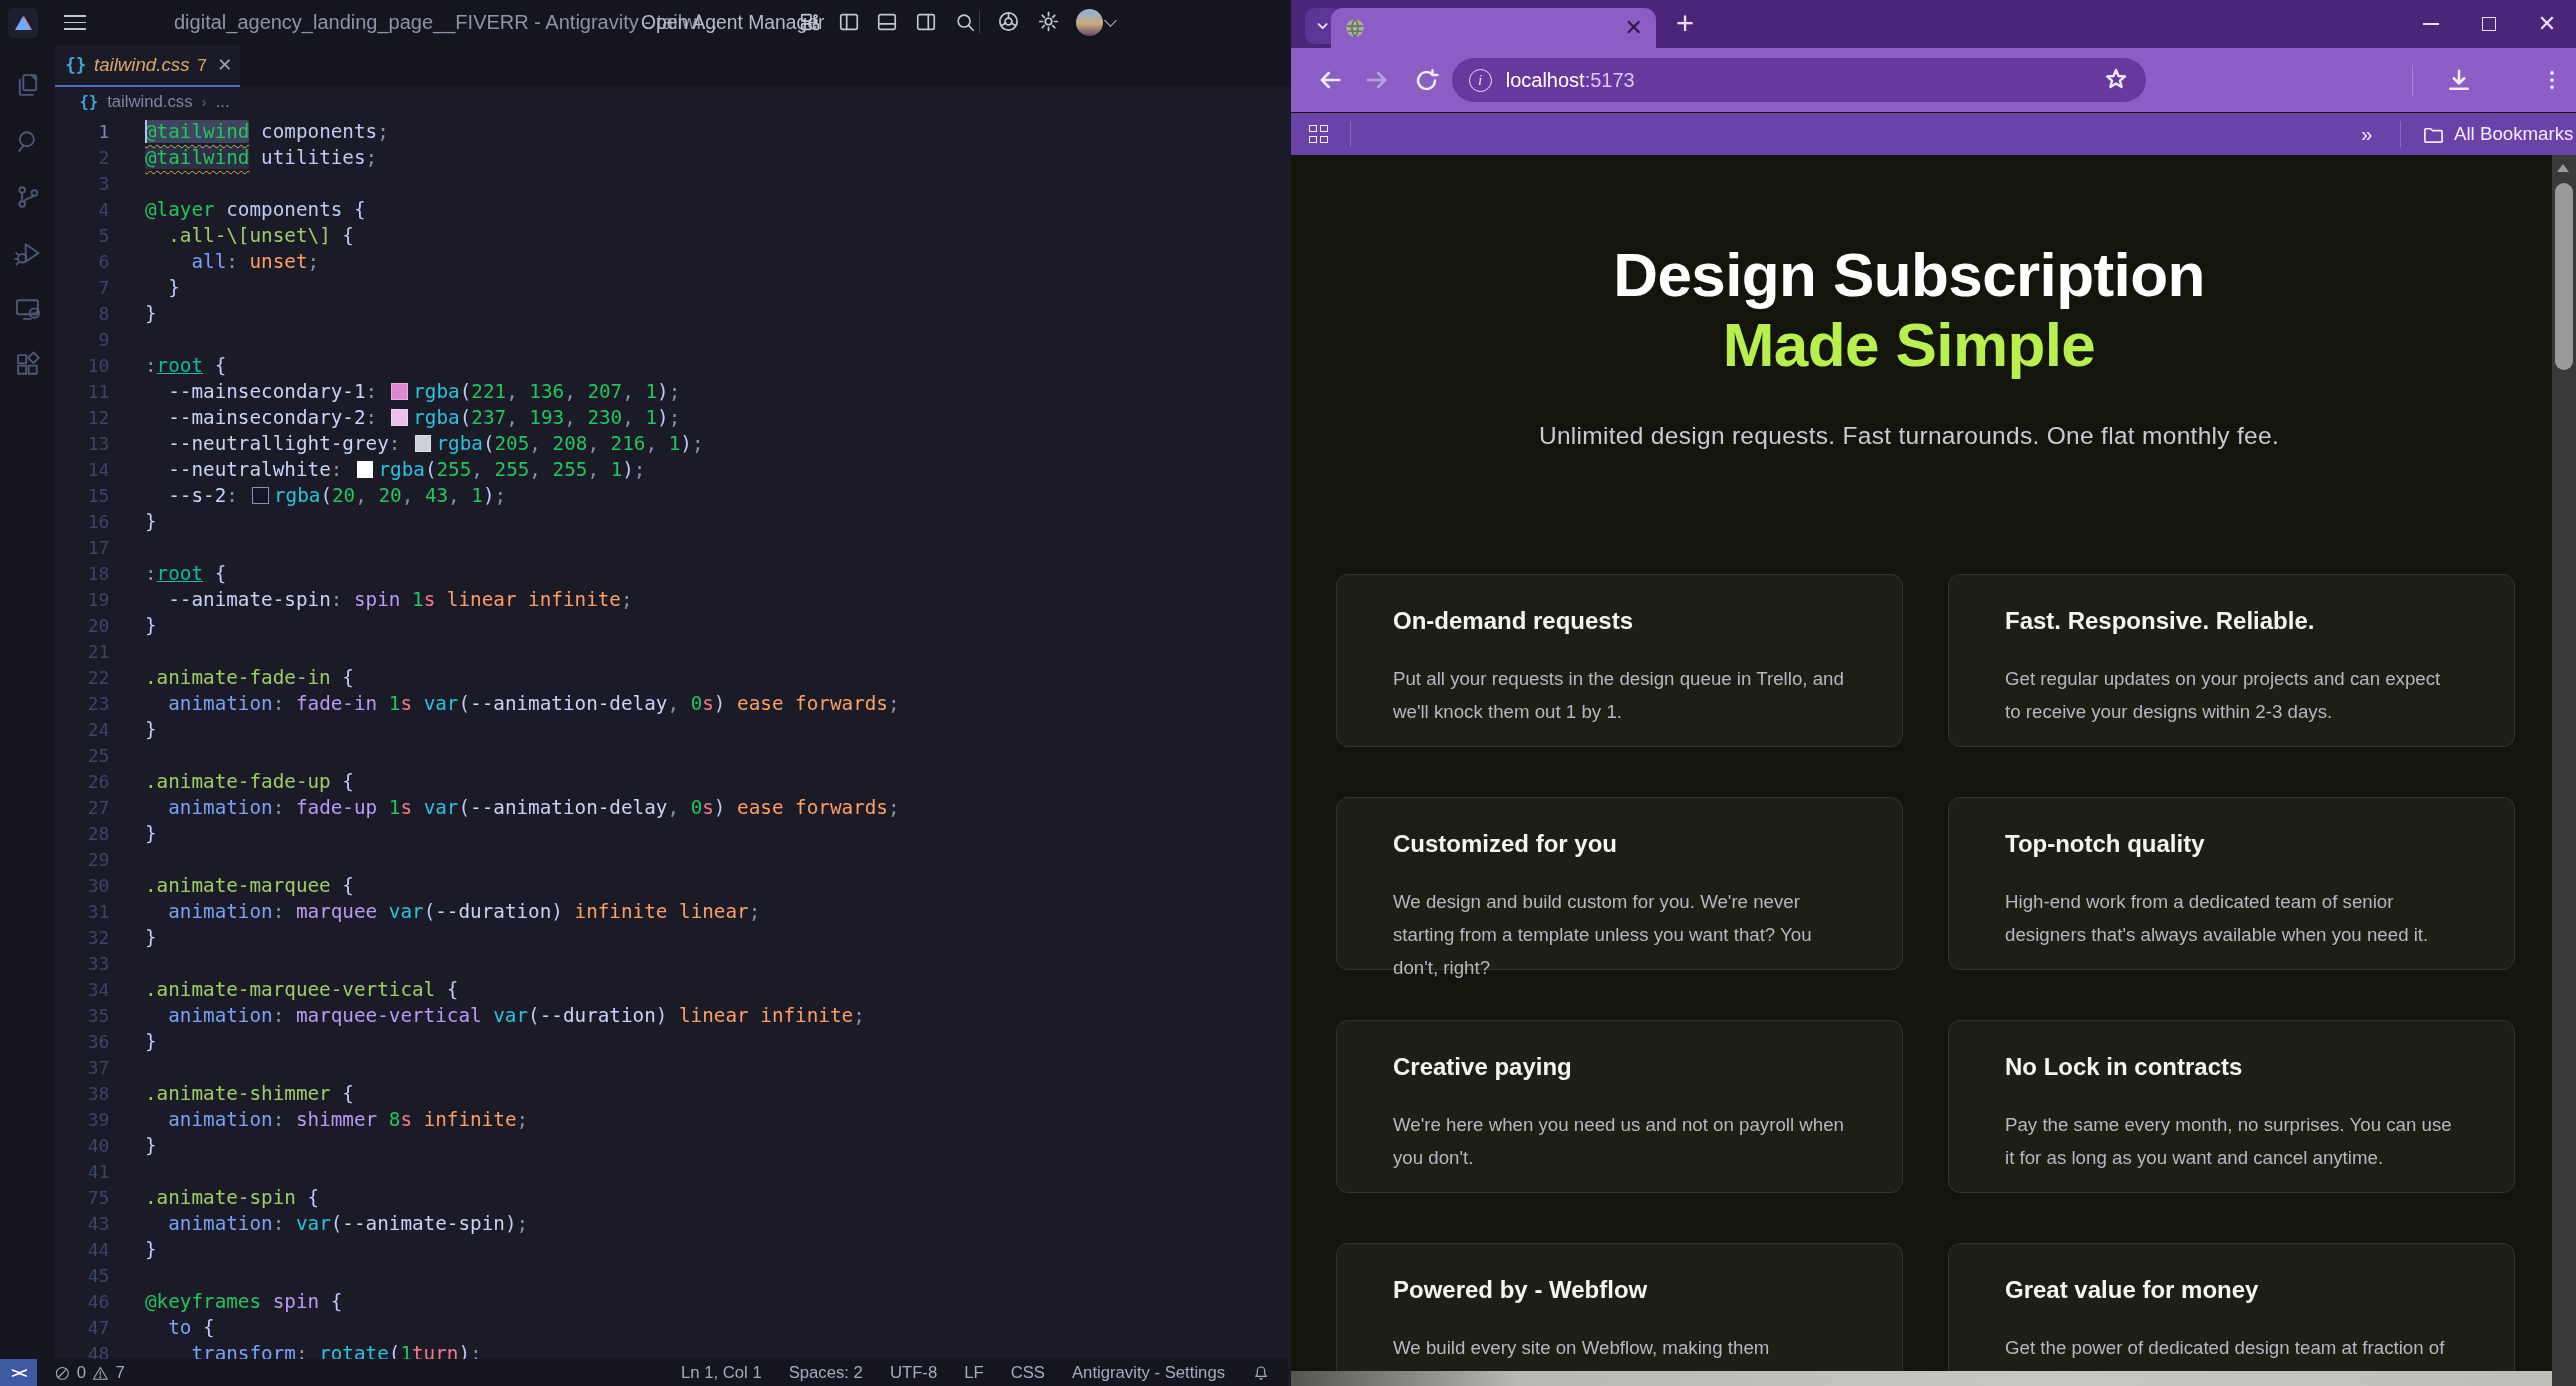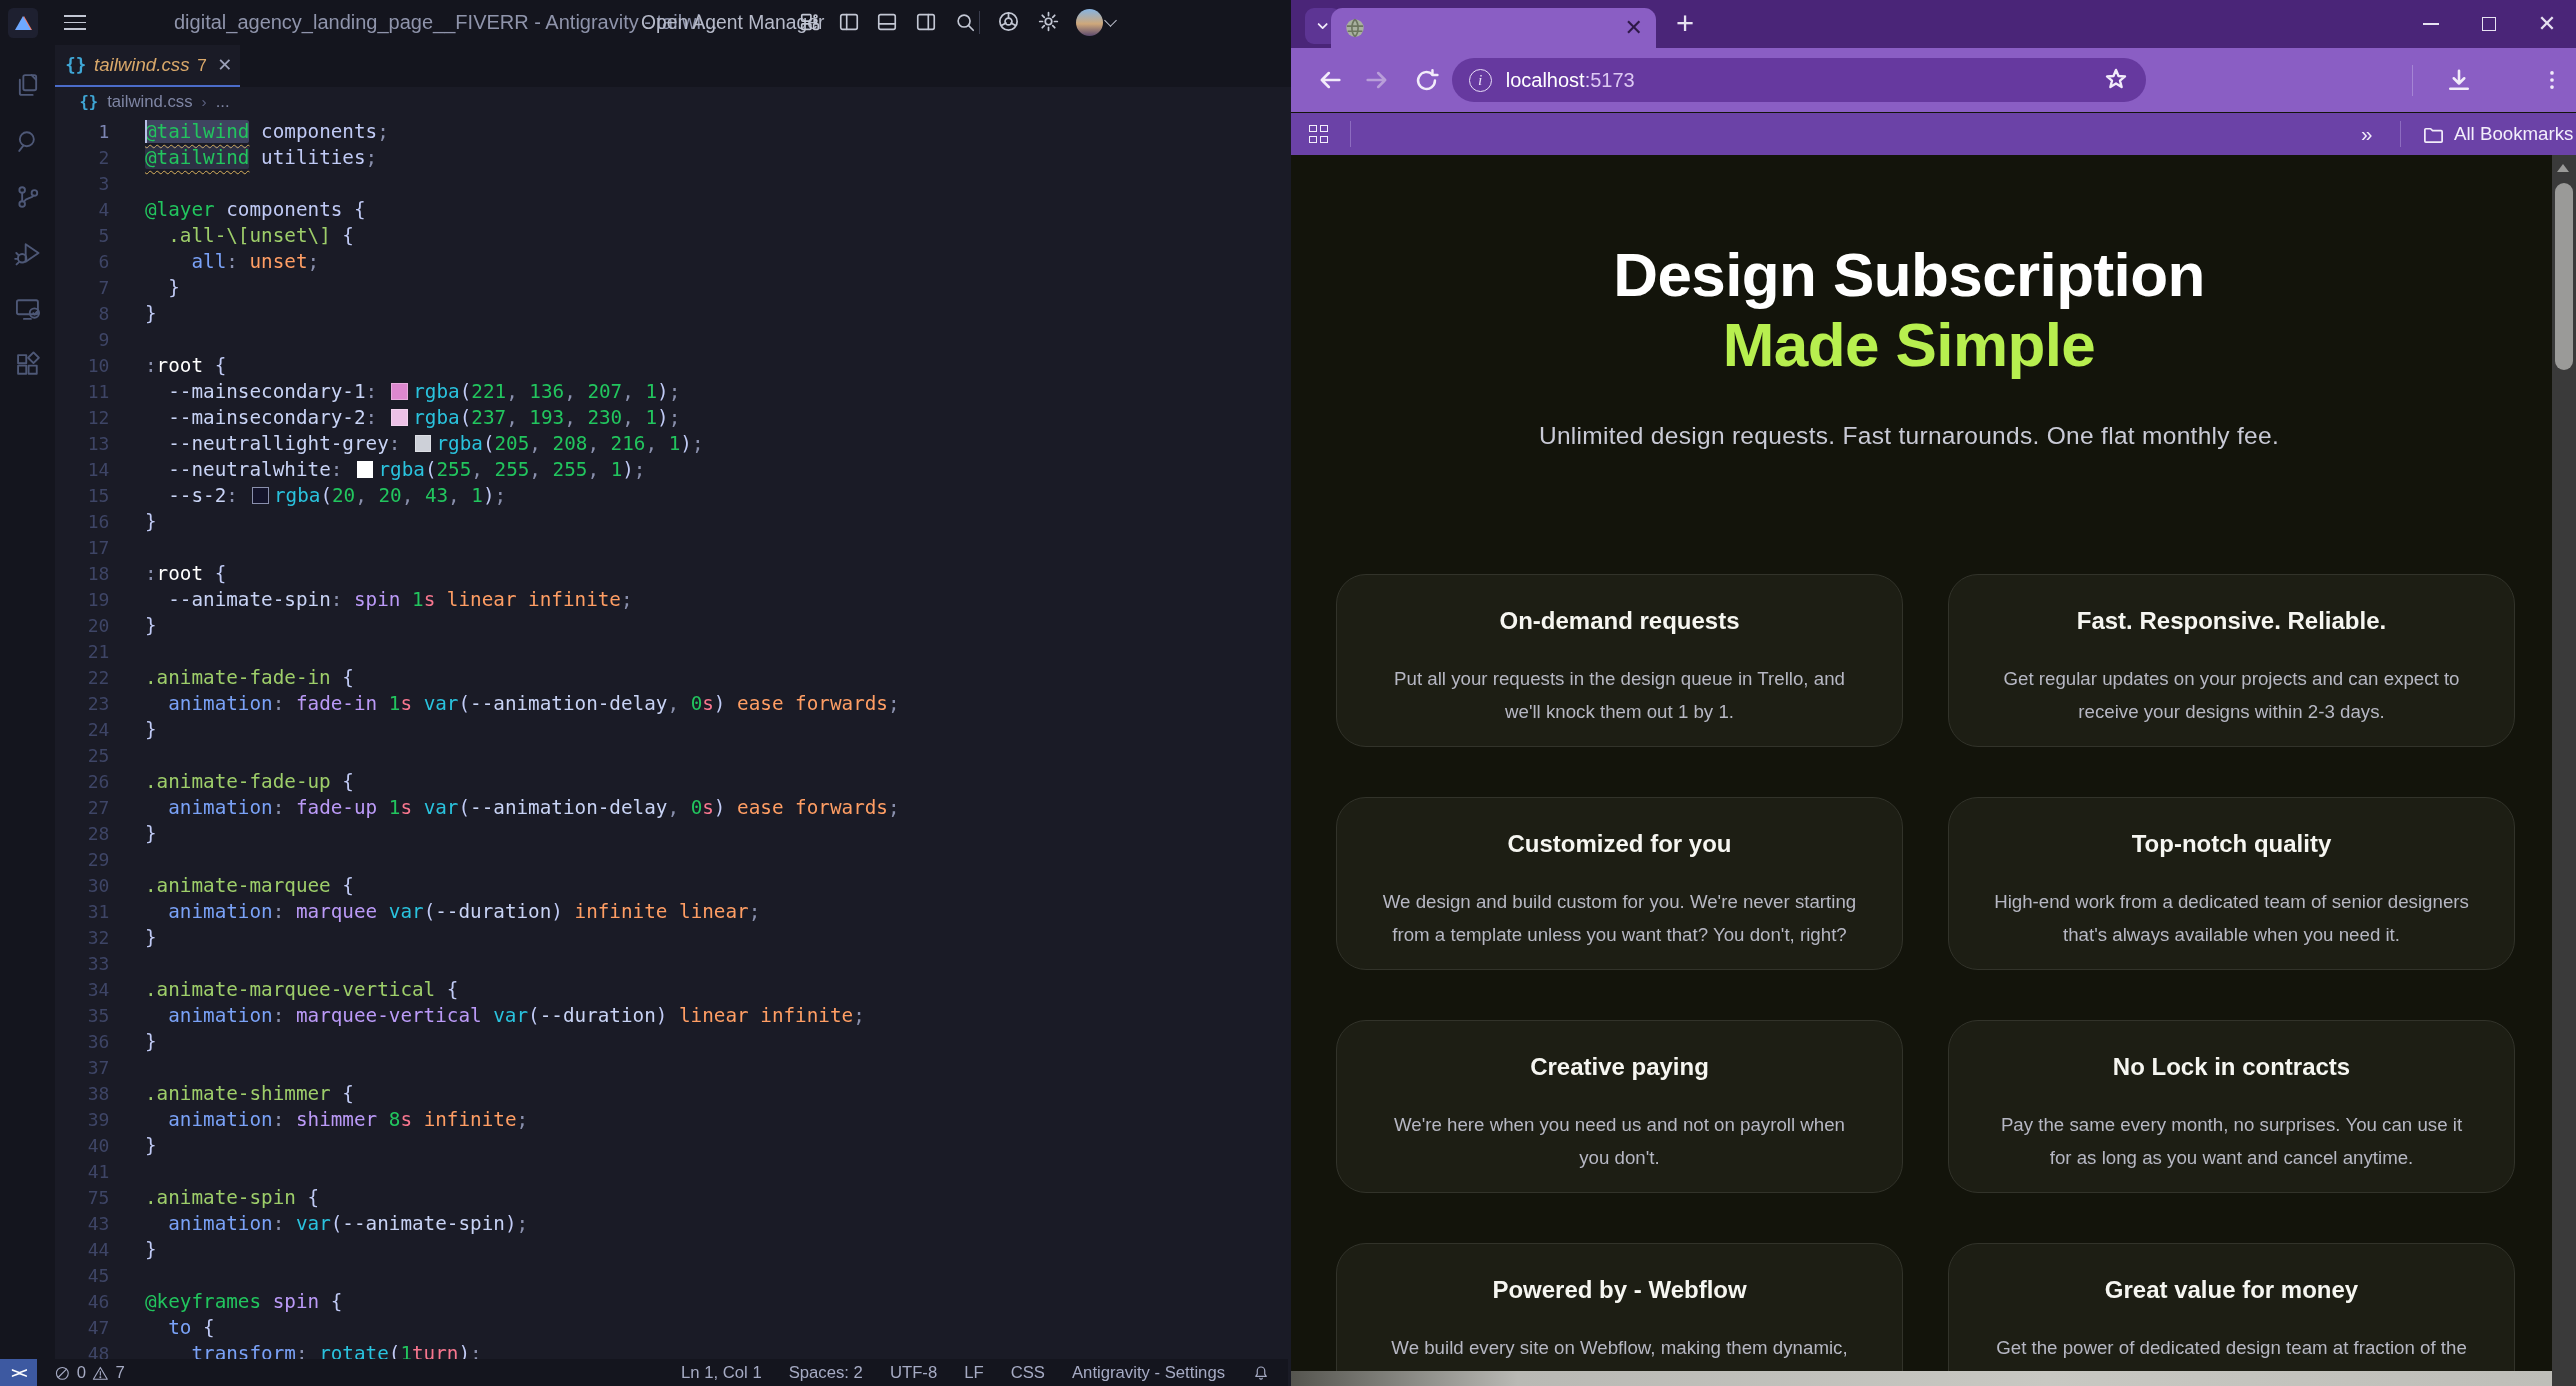--- a/index.html
+++ b/index.html
@@ -52,21 +52,21 @@
   .line-content { padding-left:28px; }
   .tok-at { color:#22c55e; }
   .tok-warn { text-decoration:underline wavy #d8b05c; text-decoration-thickness:1.3px; text-underline-offset:5.8px; }
   .tok-occ1 { background:rgba(135,146,205,0.35); border-radius:2.6px; }
   .tok-occ2 { background:rgba(135,146,205,0.18); border-radius:2.6px; }
   .tok-plain { color:#c0caf5; }
   .tok-punc { color:#8a90ad; }
   .tok-punc2 { color:#c0caf5; }
   .tok-sel { color:#9ece6a; }
   .tok-prop { color:#7aa2f7; }
-  .tok-pseudo { color:#ffffff; }
+  .tok-pseudo { color:#14b8a6;text-decoration:underline; }
   .tok-varname { color:#c8d3f5; }
   .tok-val { color:#bb9af7; }
   .tok-num { color:#22c55e; }
   .tok-unit { color:#f7768e; }
   .tok-kw { color:#ff9e64; }
   .tok-fn { color:#2ac3de; }
   .swatch { display:inline-block; width:16.7px; height:16.7px; margin:0 5.2px 0 2.6px; vertical-align:-1.9px; border:0.6px solid rgba(255,255,255,0.3); }
   .swatch.outline { border:1.3px solid #8a90ad; }
   .caret { position:absolute; left:90px; top:3.9px; width:1.9px; height:23px; background:#b8c0e8; }
 
@@ -109,21 +109,21 @@
   .bm-sep { width:1.3px; height:26px; background:#8d6cc0; }
   .bm-chevrons { font-size:20.6px; letter-spacing:-1.3px; }
   .bm-label { font-size:18.7px; margin-left:9px; }
 
   .bpage { position:absolute; left:0; top:155px; right:0; bottom:0; background:#13140b; overflow:hidden; }
   .hero { position:absolute; left:0; top:0; width:1236px; text-align:center; }
   .hero-h1 { font-size:62px; font-weight:800; color:#ffffff; line-height:1.24; letter-spacing:-0.6px; margin-top:82px; }
   .hero-h2 { font-size:62px; font-weight:800; line-height:1.0; letter-spacing:-0.6px; }
   .hero-sub { margin-top:46px; font-size:24.5px; color:#c9cad6; letter-spacing:0.3px; }
   .cards { position:absolute; left:45px; top:419px; width:1179px; display:grid; grid-template-columns:567px 567px; column-gap:45px; row-gap:50px; }
-  .card { height:173px; background:#1d1e14; border:1.3px solid #32332a; border-radius:30px; padding:32px 44px;text-align:center; }
+  .card { height:173px; background:#1d1e14; border:1.3px solid #32332a; border-radius:12px; padding:32px 56px; }
   .card h3 { font-size:24px; font-weight:700; color:#f6f6f1; }
   .card p { margin-top:27px; font-size:18.7px; color:#b6b7c3; line-height:33px; max-width:496px; }
 
   .vscroll { position:absolute; right:0; top:0; width:24.5px; height:100%; background:#3a3a3a; }
   .vs-arrow { position:absolute; left:5.8px; top:9px; width:0; height:0; border-left:6.4px solid transparent; border-right:6.4px solid transparent; border-bottom:8.4px solid #9a9a98; }
   .vs-thumb { position:absolute; left:3.2px; width:18px; top:28px; height:187px; background:#9a9a98; border-radius:9px; }
   .hscroll { position:absolute; left:0; right:24.5px; bottom:0; height:16px; background:linear-gradient(90deg,#55554f 0%,#b9b9b4 18%,#c8c8c2 60%,#bebeb8 100%); }
 
   .icw { stroke:#c3c7d4; fill:none; stroke-width:1.8; stroke-linecap:round; stroke-linejoin:round; }
   .ica { stroke:#4e5877; fill:none; stroke-width:1.6; stroke-linecap:round; stroke-linejoin:round; }

